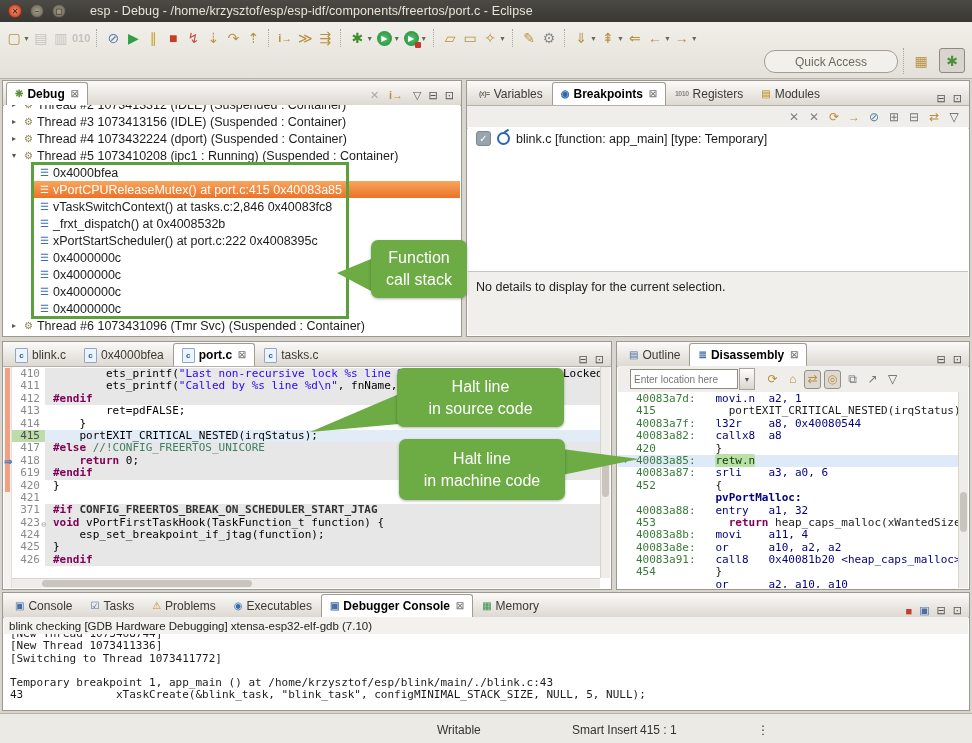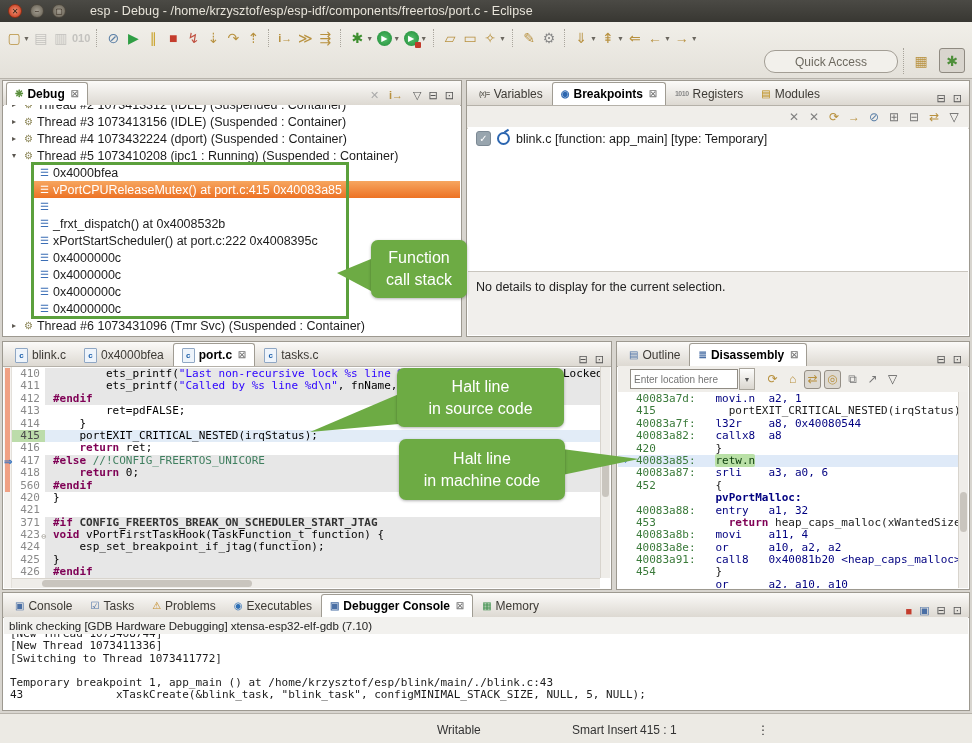--- a/index.html
+++ b/index.html
@@ -239,20 +239,21 @@
         <div class="trow frow">
           <span class="ficon">☰</span>
           <span>0x4000bfea</span>
         </div>
         <div class="trow frow sel">
           <span class="ficon" style="color: rgb(255, 255, 255);">☰</span>
           <span>vPortCPUReleaseMutex() at port.c:415 0x40083a85</span>
         </div>
         <div class="trow frow">
           <span class="ficon">☰</span>
+          <span>vTaskSwitchContext() at tasks.c:2,846 0x40083fc8</span>
         </div>
         <div class="trow frow">
           <span class="ficon">☰</span>
           <span>_frxt_dispatch() at 0x4008532b</span>
         </div>
         <div class="trow frow">
           <span class="ficon">☰</span>
           <span>xPortStartScheduler() at port.c:222 0x4008395c</span>
         </div>
         <div class="trow frow">
@@ -355,24 +356,23 @@
       <div class="salmon" style="top:1px;height:124px;"></div>
     </div>
     <span class="cur-arrow" style="top:89px;">⇒</span>
     <div class="coderows" id="code-rows" style="top:1px;">
         <div class="crow gray"><span class="num">410</span><span class="codeln"><span>        ets_printf(</span><span class="t-str">"Last non-recursive lock %s line %d\n"</span><span>, lastLockedFn, lastLockedLine);</span></span></div>
         <div class="crow gray"><span class="num">411</span><span class="codeln"><span>        ets_printf(</span><span class="t-str">"Called by %s line %d\n"</span><span>, fnName, line);</span></span></div>
         <div class="crow gray"><span class="num">412</span><span class="codeln"><span class="t-dir">#endif</span></span></div>
         <div class="crow"><span class="num">413</span><span class="codeln"><span>        ret=pdFALSE;</span></span></div>
         <div class="crow"><span class="num">414</span><span class="codeln"><span>    }</span></span></div>
         <div class="crow cur"><span class="num">415</span><span class="codeln"><span>    portEXIT_CRITICAL_NESTED(irqStatus);</span></span></div>
-        <div class="crow"><span class="num">416</span><span class="codeln"><span>    </span><span class="t-kw">return</span><span> ret;</span></span></div>
         <div class="crow gray"><span class="num">417</span><span class="codeln"><span class="t-dir">#else</span><span> </span><span class="t-cmt">//!CONFIG_FREERTOS_UNICORE</span></span></div>
         <div class="crow gray"><span class="num">418</span><span class="codeln"><span>    </span><span class="t-kw">return</span><span> 0;</span></span></div>
-        <div class="crow gray"><span class="num">560</span><span class="codeln"><span class="t-dir">#endif</span></span></div>
+        <div class="crow gray"><span class="num">619</span><span class="codeln"><span class="t-dir">#endif</span></span></div>
         <div class="crow"><span class="num">420</span><span class="codeln"><span>}</span></span></div>
         <div class="crow"><span class="num">421</span><span class="codeln"></span></div>
         <div class="crow gray"><span class="num">371</span><span class="codeln"><span class="t-dir">#if</span><span class="t-bold"> CONFIG_FREERTOS_BREAK_ON_SCHEDULER_START_JTAG</span></span></div>
         <div class="crow gray"><span class="num">423<span class="fold">⊖</span></span><span class="codeln"><span class="t-kw">void</span><span> vPortFirstTaskHook(TaskFunction_t function) {</span></span></div>
         <div class="crow gray"><span class="num">424</span><span class="codeln"><span>    esp_set_breakpoint_if_jtag(function);</span></span></div>
         <div class="crow gray"><span class="num">425</span><span class="codeln"><span>}</span></span></div>
         <div class="crow gray"><span class="num">426</span><span class="codeln"><span class="t-dir">#endif</span></span></div>
       </div>
     <div class="vscroll">
         <div class="vthumb" style="top:96px;height:34px;"></div>

